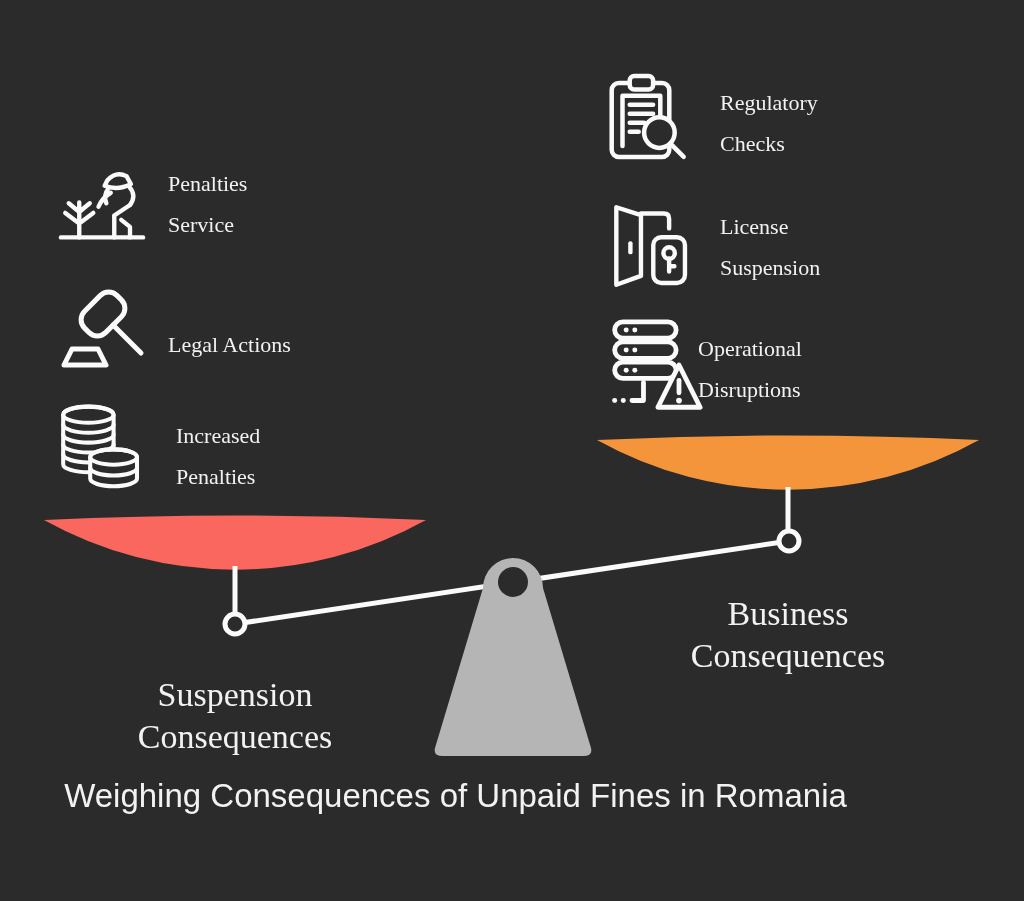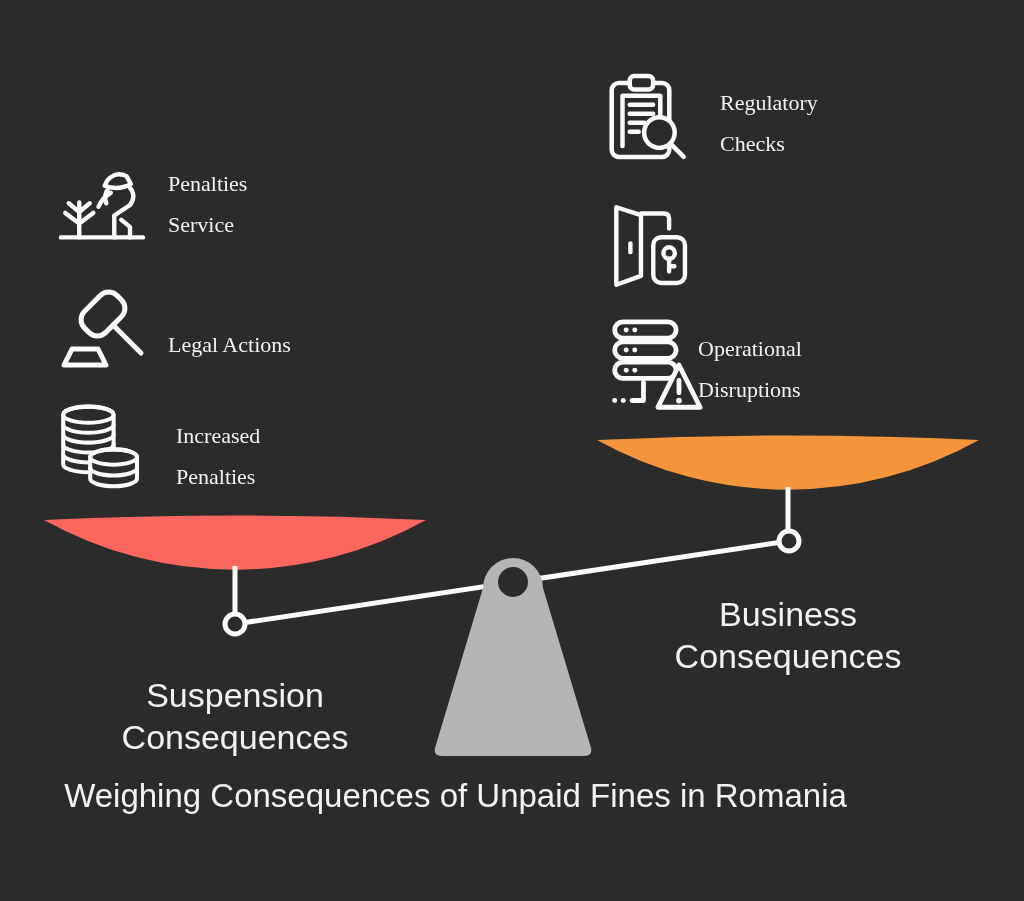--- a/index.html
+++ b/index.html
@@ -13,21 +13,21 @@
   .occl{fill:#2B2B2B;stroke:#FAFAFA;stroke-width:5;stroke-linecap:round;stroke-linejoin:round;}
   .occl-thin{fill:#2B2B2B;stroke:#FAFAFA;stroke-width:4.5;stroke-linecap:round;stroke-linejoin:round;}
   .dot{fill:#FAFAFA;stroke:none;}
   .item-label{
     position:absolute;font-size:22px;line-height:41px;white-space:pre-line;
     letter-spacing:0px;
     font-family:Liberation Serif, serif;
   }
   .side-label{
     position:absolute;font-size:34px;line-height:42px;white-space:pre-line;
-    text-align:center;width:340px;
+    text-align:center;width:340px;font-family:Liberation Serif, serif;
   }
   .title{
     position:absolute;left:0;top:775px;width:911px;text-align:center;
     font-size:33px;line-height:42px;white-space:nowrap;
   }
   .scale-svg{position:absolute;left:0;top:0;}
 </style>
 </head>
 <body>
 
@@ -93,20 +93,22 @@
 Checks</div>
 
   <svg class="icon" style="left:604px;top:200px" width="88" height="92" viewBox="0 0 100 100">
     <path class="stroke" d="M42 13 H68 Q74 13 74 19 V30"></path>
     <path class="stroke" d="M14 6 L42 15 V84 L14 94 Z"></path>
     <path class="stroke" d="M30 47 V57"></path>
     <rect class="occl" x="56" y="40" width="36" height="52" rx="9"></rect>
     <circle class="stroke" cx="74" cy="58" r="6.5"></circle>
     <path class="stroke" d="M74 64.5 V79 M74 73 H80"></path>
   </svg>
+  <div class="item-label" style="left:720px;top:206px">License
+Suspension</div>
 
   <svg class="icon" style="left:605px;top:317px" width="100" height="96" viewBox="0 0 100 100">
     <rect class="stroke" x="8" y="5" width="64" height="17" rx="8.5"></rect>
     <rect class="stroke" x="8" y="26" width="64" height="17" rx="8.5"></rect>
     <rect class="stroke" x="8" y="47" width="64" height="17" rx="8.5"></rect>
     <circle class="dot" cx="20" cy="13.5" r="2.6"></circle>
       <circle class="dot" cx="29" cy="13.5" r="2.6"></circle>
     <circle class="dot" cx="20" cy="34.5" r="2.6"></circle>
       <circle class="dot" cx="29" cy="34.5" r="2.6"></circle>
     <circle class="dot" cx="20" cy="55.5" r="2.6"></circle>

